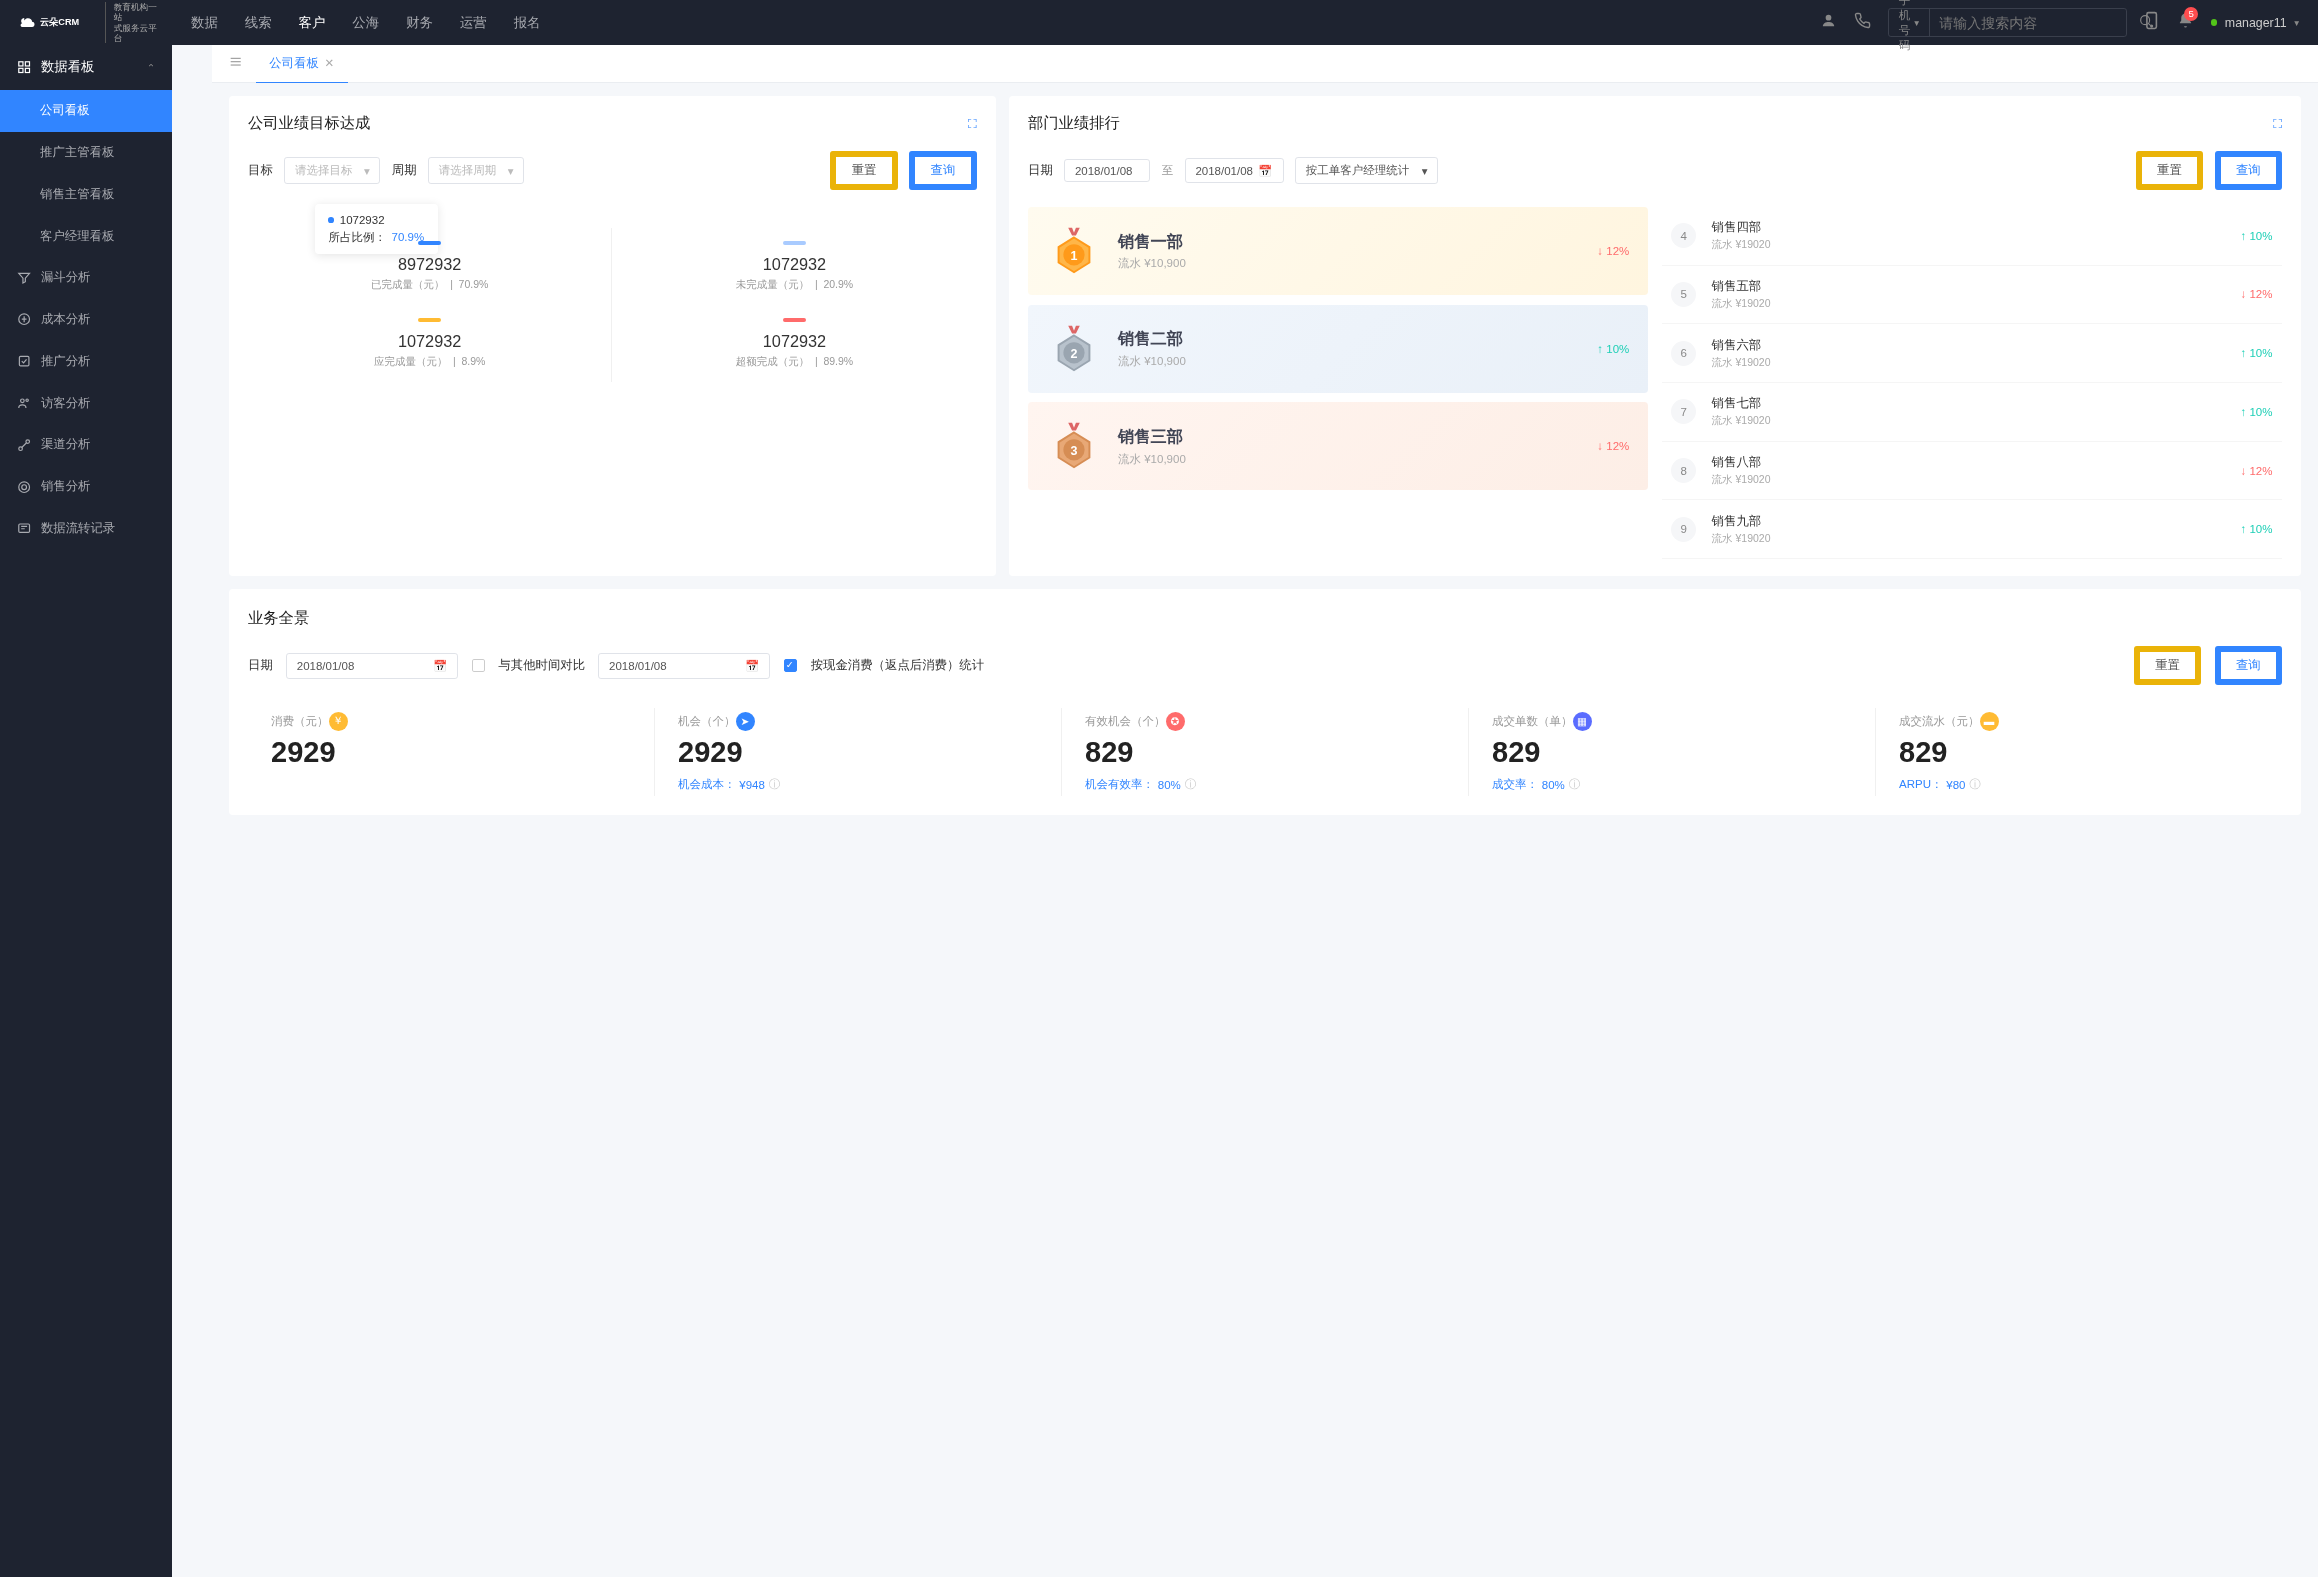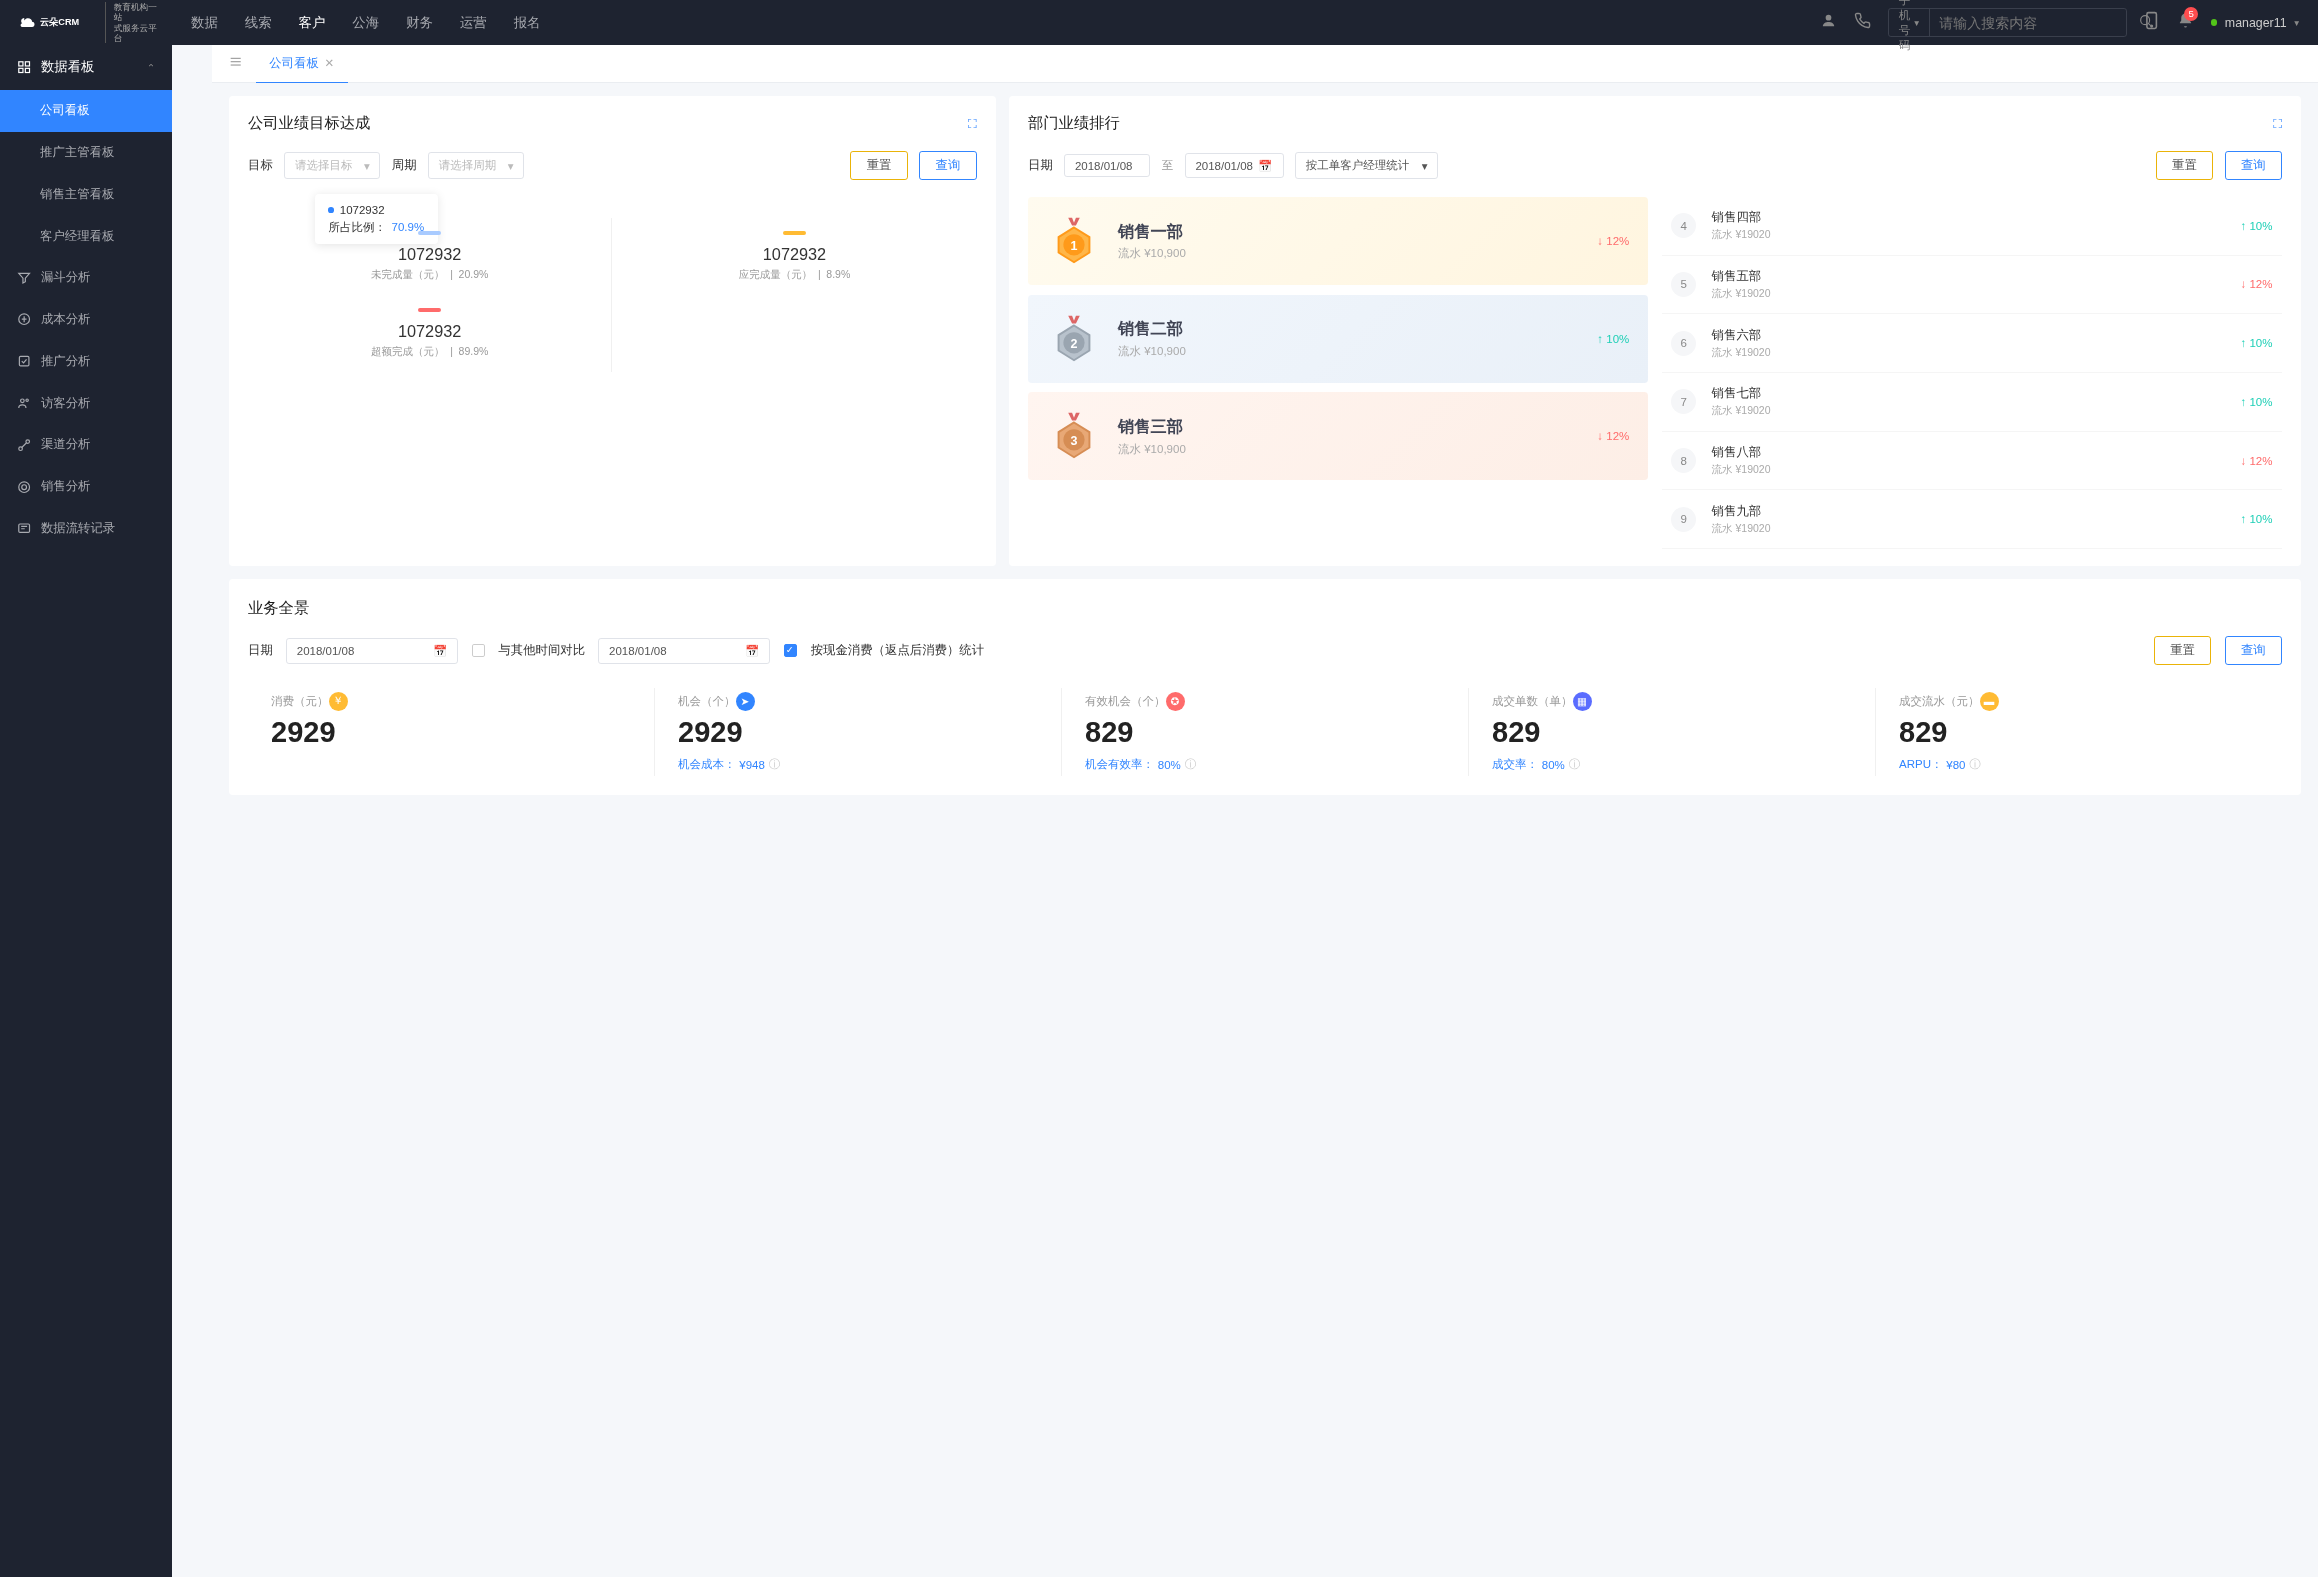--- a/index.html
+++ b/index.html
@@ -43,21 +43,21 @@
 .content-row { display: flex; gap: 13.4px; padding: 13.4px 17px 0 17px; }
 .panel { background: #fff; border-radius: 3.8px; padding: 17px 19px; flex: 1; }
 .panel-header { display: flex; justify-content: space-between; align-items: center; margin-bottom: 17px; }
 .panel-title { font-size: 15.3px; font-weight: 500; color: #1a1a1a; }
 .expand-icon { color: #3185ff; font-size: 12.4px; cursor: pointer; }
 
 .filter-row { display: flex; align-items: center; gap: 11.5px; flex-wrap: wrap; }
 .filter-label { color: #333; font-size: 12.4px; }
 .select-box { border: 1px solid #e0e3e9; border-radius: 2.9px; padding: 4.8px 9.6px; font-size: 11.5px; color: #bbb; display: flex; align-items: center; gap: 5.7px; background: #fff; min-width: 96px; justify-content: space-between; cursor: pointer; }
 .date-sep { color: #999; font-size: 11.5px; }
-.btn { border: 1px solid #eab308; background: #fff; padding: 4.8px 15.3px; font-size: 12.4px; border-radius: 2.9px; cursor: pointer; color: #555; }
+.btn { border: 6px solid #eab308; background: #fff; padding: 4.8px 15.3px; font-size: 12.4px; border-radius: 2.9px; cursor: pointer; color: #555; }
 .btn-primary { border-color: #3185ff; color: #3185ff; }
 
 
 .donut-area { display: flex; justify-content: center; position: relative; margin-top: 19px; }
 .donut-tooltip { position: absolute; left: 67px; top: -4.8px; background: #fff; box-shadow: 0 1.9px 9.6px rgba(0,0,0,0.1); border-radius: 3.8px; padding: 9.6px 13.4px; font-size: 11.5px; }
 .tooltip-row { display: flex; align-items: center; gap: 5.7px; }
 .tooltip-dot { width: 5.7px; height: 5.7px; background: #3185ff; border-radius: 50%; }
 .tooltip-val-blue { color: #3185ff; }
 .donut-svg { width: 191px; height: 191px; }
 .donut-center { position: absolute; top: 50%; left: 50%; transform: translate(-50%, -50%); text-align: center; }
@@ -318,20 +318,25 @@
               </div>
             <div class="tooltip-row" style="margin-top:3.8px;">
                 <span>所占比例：</span>
                 <span class="tooltip-val-blue">70.9%</span>
               </div>
           </div>
         </div>
 
         <div class="metric-grid" id="metric-grid">
             <div class="metric-cell">
+              <div class="metric-dash" style="background:#3185ff"></div>
+              <div class="metric-value">8972932</div>
+              <div class="metric-label-row">已完成量（元）<span class="sep">|</span>70.9%</div>
+            </div>
+            <div class="metric-cell">
               <div class="metric-dash" style="background:#a9cbff"></div>
               <div class="metric-value">1072932</div>
               <div class="metric-label-row">未完成量（元）<span class="sep">|</span>20.9%</div>
             </div>
             <div class="metric-cell">
               <div class="metric-dash" style="background:#ffbb33"></div>
               <div class="metric-value">1072932</div>
               <div class="metric-label-row">应完成量（元）<span class="sep">|</span>8.9%</div>
             </div>
             <div class="metric-cell">

